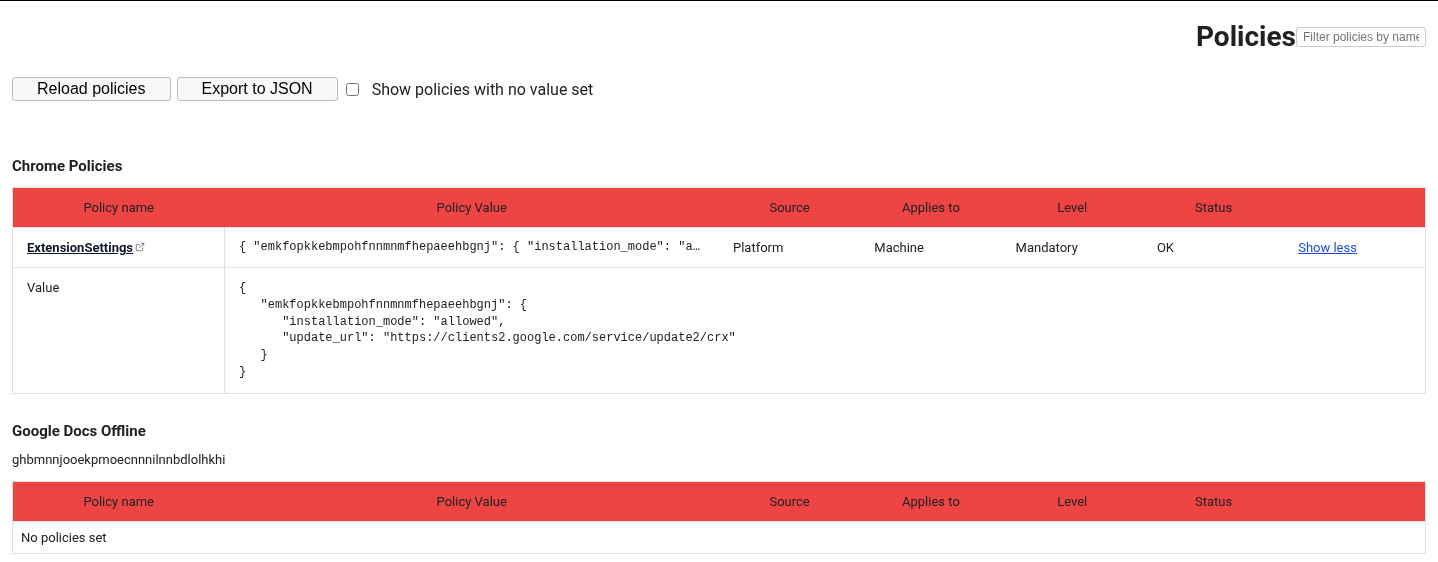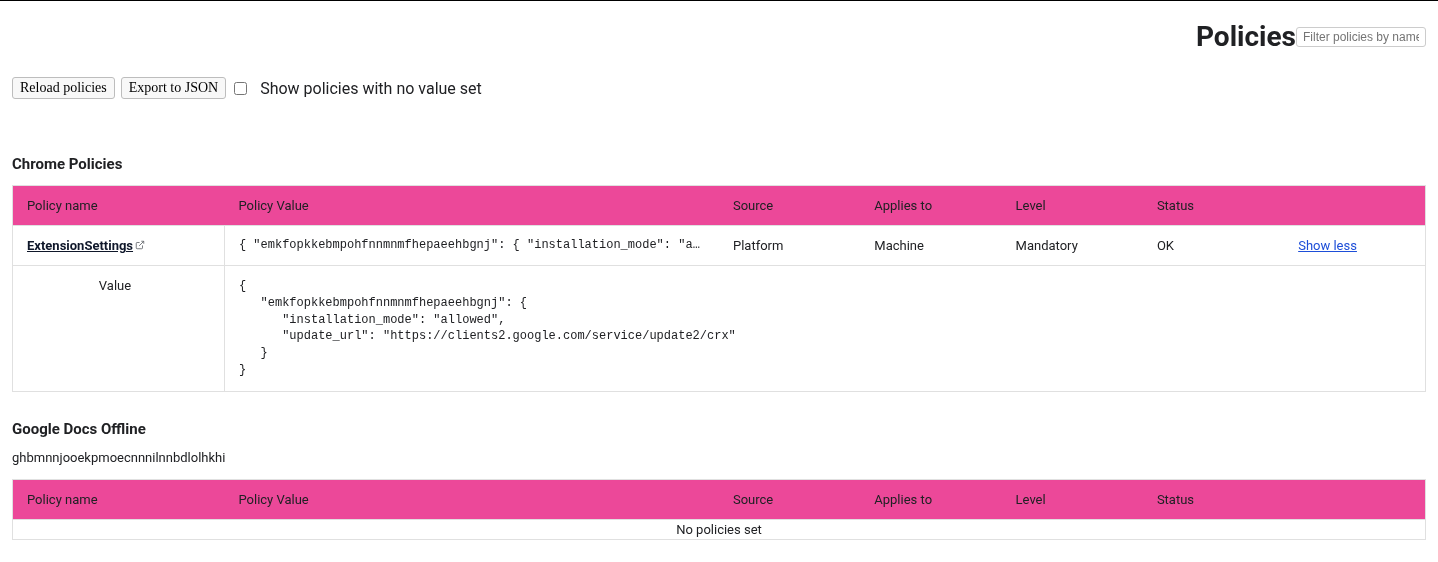--- a/index.html
+++ b/index.html
@@ -43,25 +43,25 @@
     }
     .toolbar {
       display: flex;
       align-items: center;
       gap: 6px;
       margin-bottom: 56px;
     }
     .btn {
       border: 1px solid #bdbdbd;
       background: #f8f8f8;
-      padding: 2px 7px;
-      font-size: 14px;
+      padding: 2px 24px;
+      font-size: 16px;
       border-radius: 3px;
       cursor: pointer;
-      font-family: Liberation Serif, serif;
+      font-family: Liberation Sans, sans-serif;
     }
     .checkbox {
       margin-left: 2px;
       cursor: pointer;
     }
     .checkbox-label {
       font-size: 16px;
       margin-left: 4px;
     }
     h2 {
@@ -74,22 +74,22 @@
       margin: 8px 0 14px 0;
     }
     table {
       width: 100%;
       border-collapse: collapse;
       border: 1px solid #e0e0e0;
       margin-bottom: 28px;
       table-layout: fixed;
     }
     th {
-      background: #ec4899;
-      text-align: left;
+      background: #ef4444;
+      text-align: center;
       font-weight: 400;
       padding: 12px 14px;
       font-size: 13px;
       border: none;
     }
     td {
       padding: 12px 14px;
       font-size: 13px;
       border-top: 1px solid #e0e0e0;
       vertical-align: top;
@@ -120,36 +120,34 @@
       white-space: nowrap;
       overflow: hidden;
       text-overflow: ellipsis;
     }
     .action-link {
       color: #1d4ed8;
       text-decoration: underline;
       cursor: pointer;
     }
     .value-label-cell {
-      text-align: center;
+      text-align: left;
       padding-right: 14px;
       vertical-align: top;
       border-right: 1px solid #e0e0e0;
-      padding-left: 7px;
     }
     .value-pre {
       font-family: "Courier New", Courier, monospace;
       font-size: 12px;
       white-space: pre;
       margin: 0;
       line-height: 1.4;
     }
     .no-policies {
-      text-align: center;
-      padding: 2px;
+      padding: 8px;
     }
     .cell-name {
       border-right: 1px solid #e0e0e0;
     }
   </style>
 </head>
 <body>
 
 <div class="top-border"></div>
 

